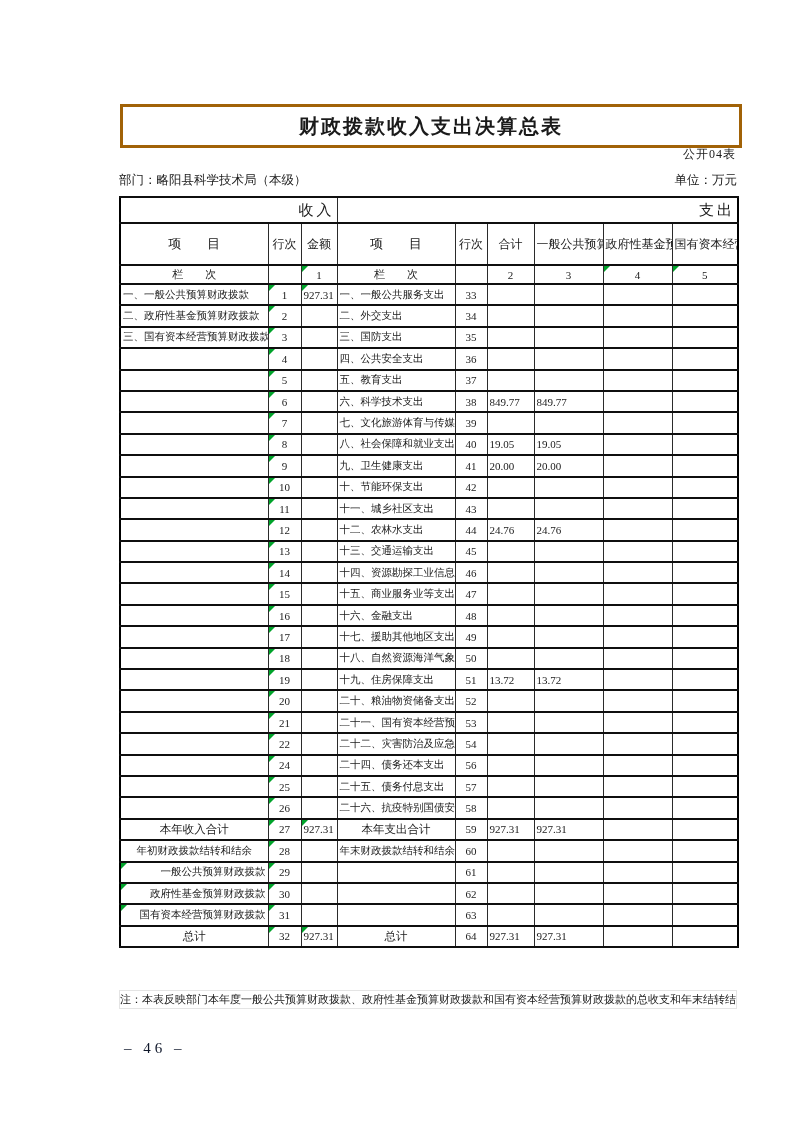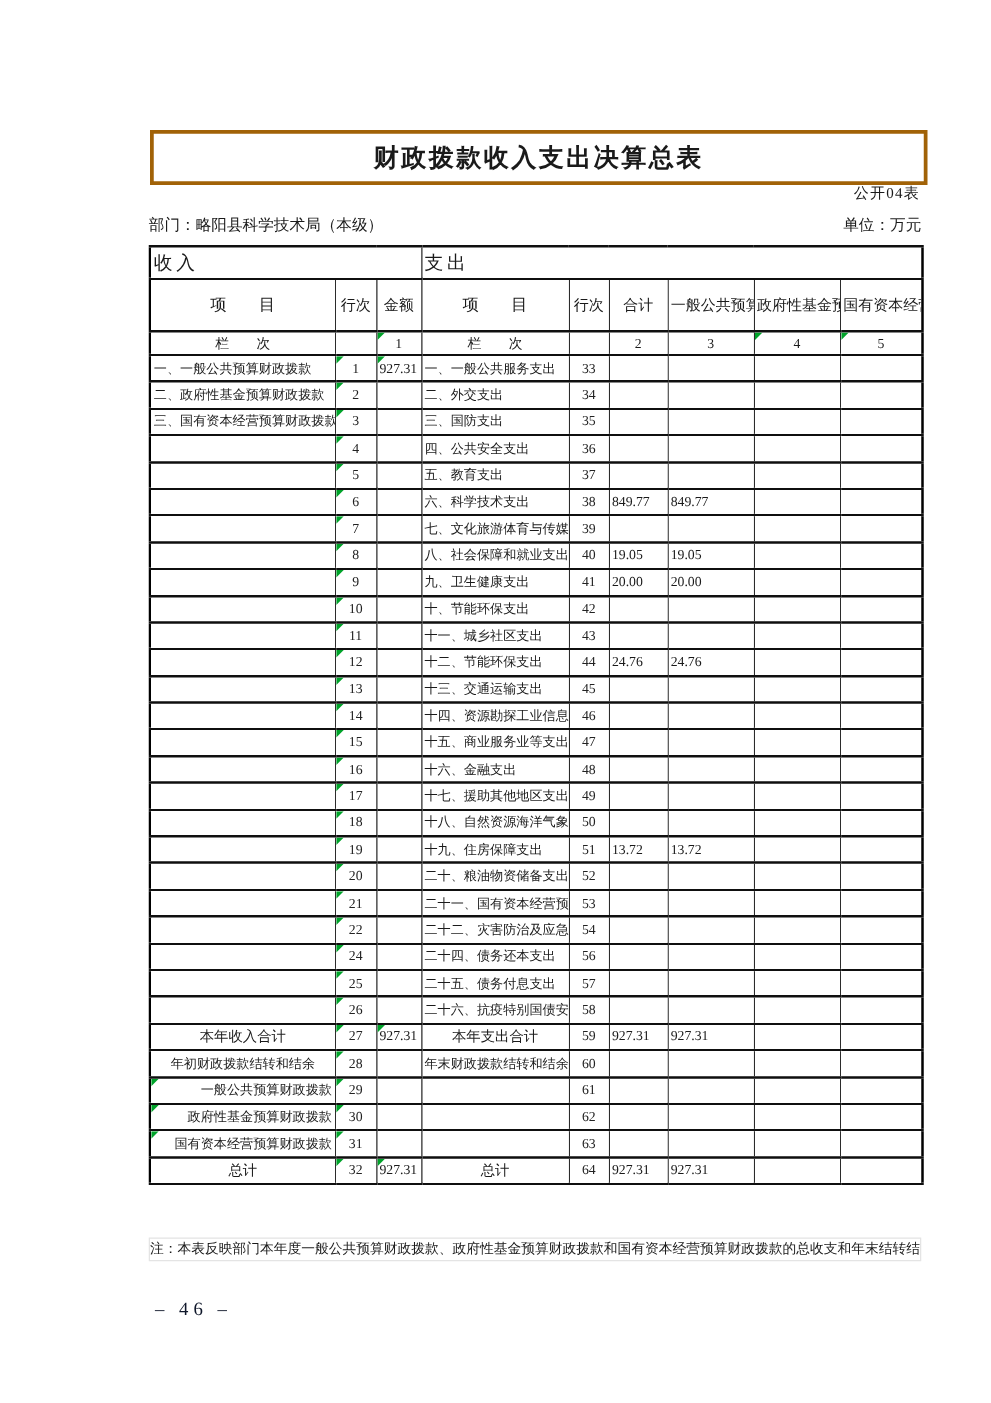--- a/index.html
+++ b/index.html
@@ -30,21 +30,21 @@
     font-size:11px;
   }
   table.budget th,table.budget td{
     border:1px solid #2b2b2b;
     border-top:2px solid #0f0f0f;
     border-bottom:2px solid #0f0f0f;
     padding:0 2px;overflow:hidden;white-space:nowrap;
     position:relative;font-weight:normal;background:#fff;
   }
   table.budget{border:2px solid #000;}
-  .r-sec th{height:24px;font-size:15px;font-weight:bold;letter-spacing:3px;text-align:left;}
+  .r-sec th{height:24px;font-size:15px;font-weight:bold;letter-spacing:3px;text-align:right;}
   .r-cols th{height:40px;font-size:12px;text-align:center;white-space:normal;line-height:1.25;}
   .r-cols th.c-item{font-size:13px;}
   .r-lanci td{height:17px;text-align:center;font-size:11px;}
   tbody td{height:19.4px;}
   .c-item{text-align:left;font-size:10.5px;}
   .c-no{text-align:center;color:#222;}
   .c-amt{text-align:left;padding-left:2px;}
   td.center{text-align:center;}
   td.right{text-align:right;padding-right:1px;}
   td.bold{font-weight:bold;font-size:11.5px;}
@@ -237,21 +237,21 @@
           <td class="c-no">43</td>
           <td class="c-amt"></td>
           <td class="c-amt"></td>
           <td class="c-amt"></td>
           <td class="c-amt"></td>
         </tr>
         <tr>
           <td class="c-item"></td>
           <td class="c-no">12<span class="tri-mark"></span></td>
           <td class="c-amt"></td>
-          <td class="c-item">十二、节能环保支出</td>
+          <td class="c-item">十二、农林水支出</td>
           <td class="c-no">44</td>
           <td class="c-amt">24.76</td>
           <td class="c-amt">24.76</td>
           <td class="c-amt"></td>
           <td class="c-amt"></td>
         </tr>
         <tr>
           <td class="c-item"></td>
           <td class="c-no">13<span class="tri-mark"></span></td>
           <td class="c-amt"></td>

